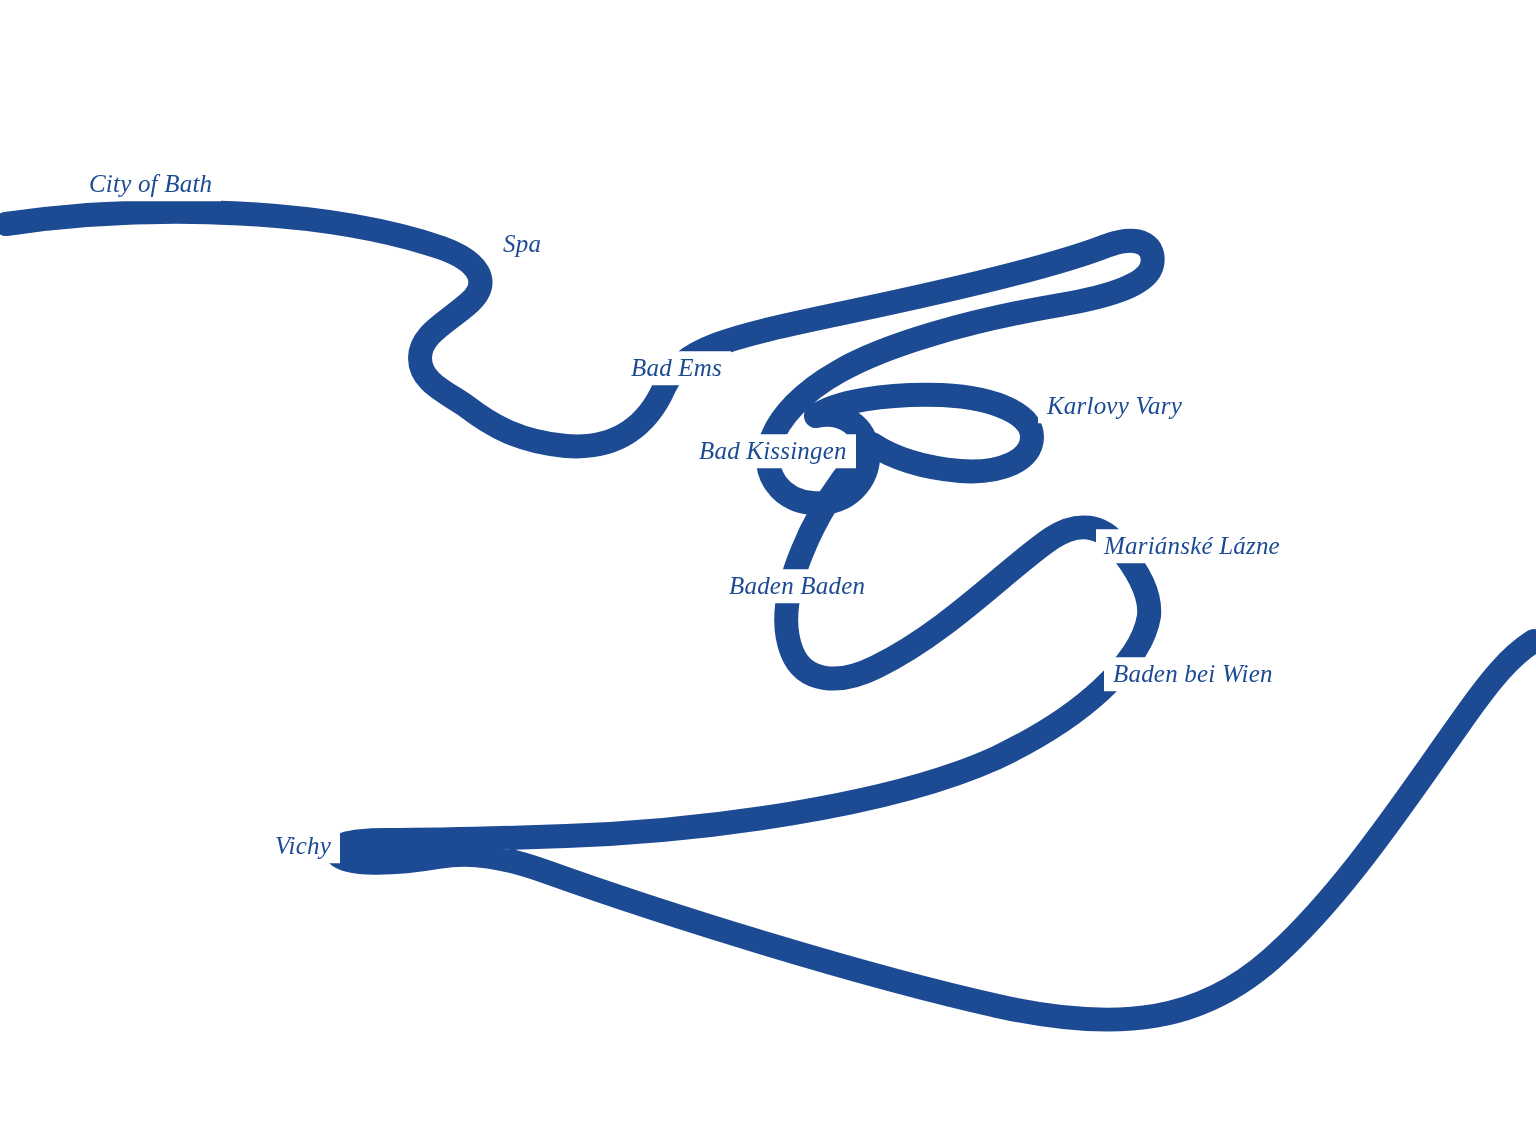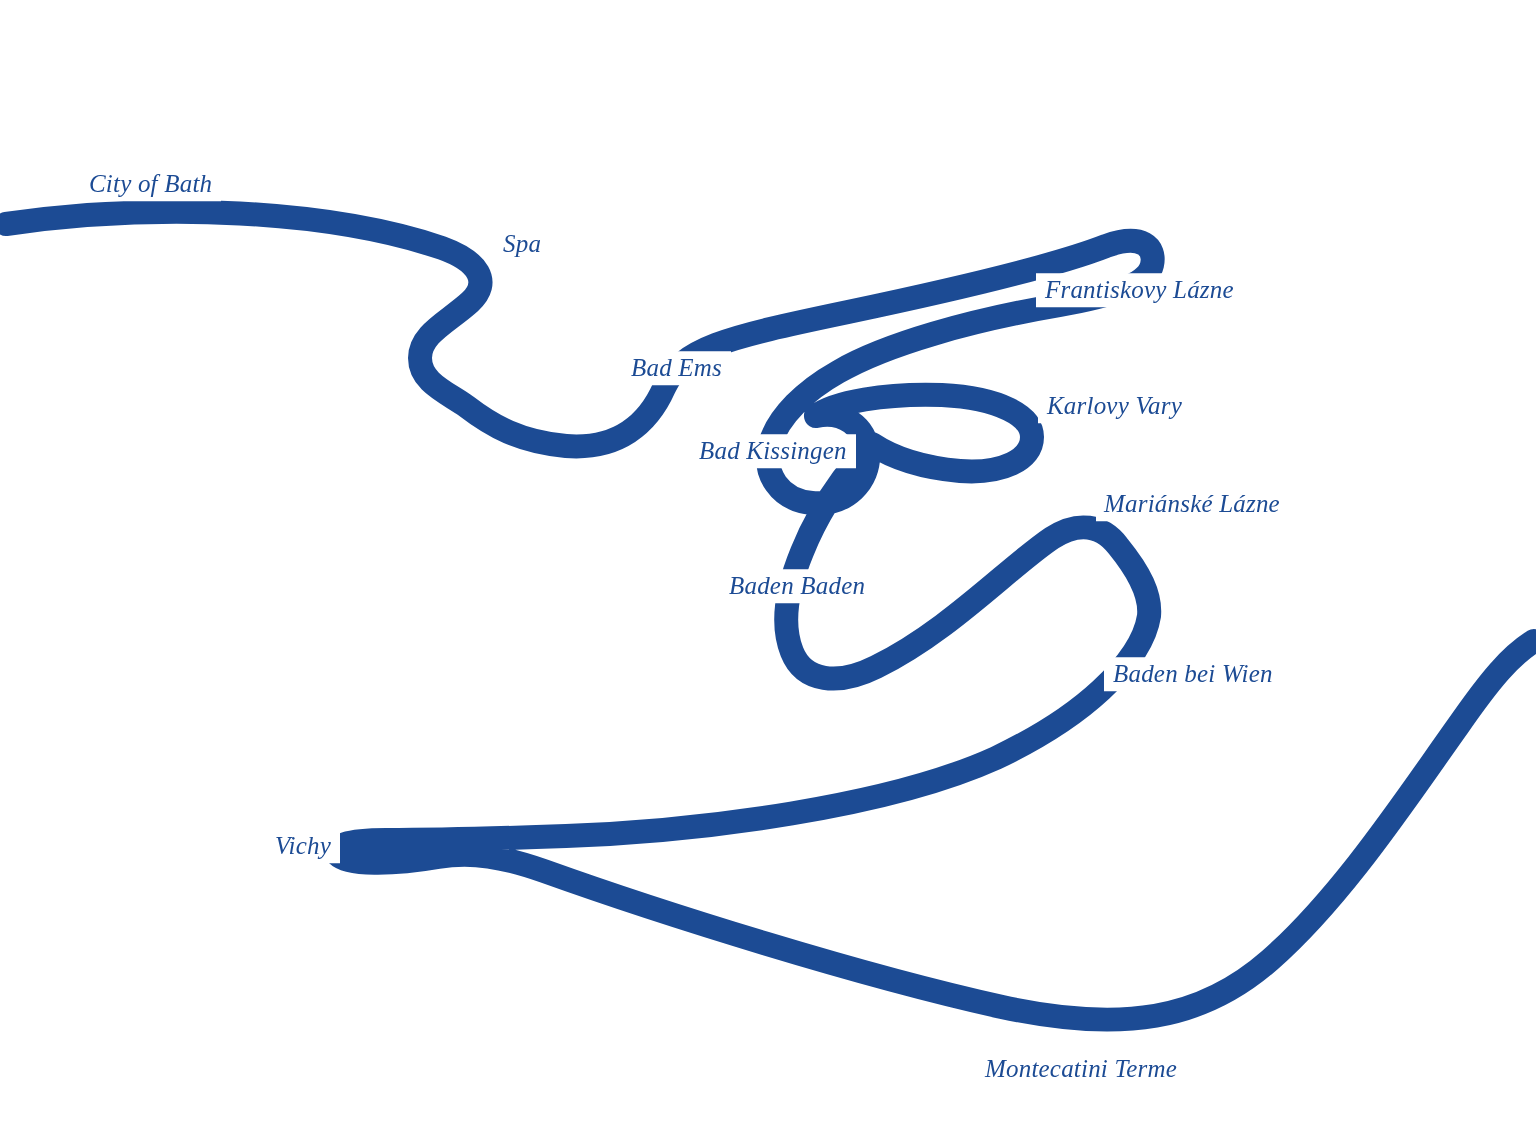--- a/index.html
+++ b/index.html
@@ -41,23 +41,21 @@
 </head>
 <body>
 
 <div class="canvas">
   <svg class="route-svg" viewBox="0 0 1536 1122" preserveAspectRatio="xMidYMid meet">
     <path fill="none" stroke="var(--accent)" stroke-linecap="round" stroke-linejoin="round" d="M 6 180 C 160 158, 330 166, 442 204 C 478 217, 492 238, 470 258 C 448 278, 420 290, 420 314 C 420 338, 446 348, 466 362 C 492 382, 520 398, 566 402 C 618 406, 648 380, 664 344 C 682 304, 724 294, 848 268 C 962 244, 1060 220, 1106 202 C 1142 189, 1156 203, 1152 221 C 1148 240, 1112 252, 1060 261 C 972 276, 886 300, 838 328 C 806 346, 778 372, 770 400 C 762 430, 780 456, 812 459 C 846 462, 870 437, 868 409 C 866 382, 842 366, 816 372 C 834 358, 886 349, 942 351 C 1000 354, 1032 372, 1032 393 C 1032 416, 1002 430, 960 427 C 926 424, 896 416, 872 400 C 844 430, 818 468, 802 508 C 788 542, 780 578, 792 608 C 804 638, 838 642, 876 623 C 948 588, 1010 522, 1052 494 C 1078 477, 1102 481, 1118 502 C 1140 529, 1151 551, 1149 572 C 1145 598, 1127 622, 1101 646 C 1073 672, 1038 694, 996 714 C 888 763, 702 787, 566 792 C 482 795, 422 796, 386 796 C 348 796, 330 802, 338 811 C 348 821, 392 821, 438 813 C 472 807, 504 813, 544 827 C 664 870, 862 932, 1002 963 C 1122 989, 1202 976, 1270 916 C 1342 853, 1408 752, 1458 682 C 1490 636, 1510 612, 1534 597" stroke-width="24"></path>
   </svg>
   <div class="labels-layer">
       <span class="place-label" style="left: 80px; top: 140px;">City of Bath</span>
       <span class="place-label" style="left: 494px; top: 200px; text-align: right;">Spa</span>
-      <span class="place-label" style="left: 1036px; top: 246px;">Frantiskovy Lázne</span>
       <span class="place-label" style="left: 622px; top: 324px;">Bad Ems</span>
       <span class="place-label" style="left: 1038px; top: 362px; text-align: center;">Karlovy Vary</span>
       <span class="place-label" style="left: 690px; top: 407px;">Bad Kissingen</span>
-      <span class="place-label" style="left: 1096px; top: 460px; padding-left: 8px;">Mariánské Lázne</span>
+      <span class="place-label" style="left: 1096px; top: 502px; padding-left: 8px;">Mariánské Lázne</span>
       <span class="place-label" style="left: 720px; top: 542px; text-align: right;">Baden Baden</span>
       <span class="place-label" style="left: 1104px; top: 630px;">Baden bei Wien</span>
       <span class="place-label" style="left: 266px; top: 802px;">Vichy</span>
-      <span class="place-label" style="left: 976px; top: 1025px;">Montecatini Terme</span>
     </div>
 </div>
 
 </body></html>

